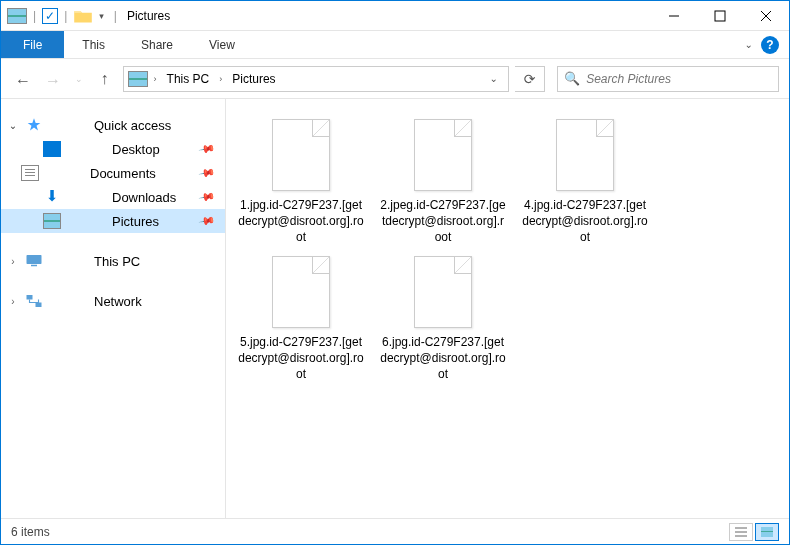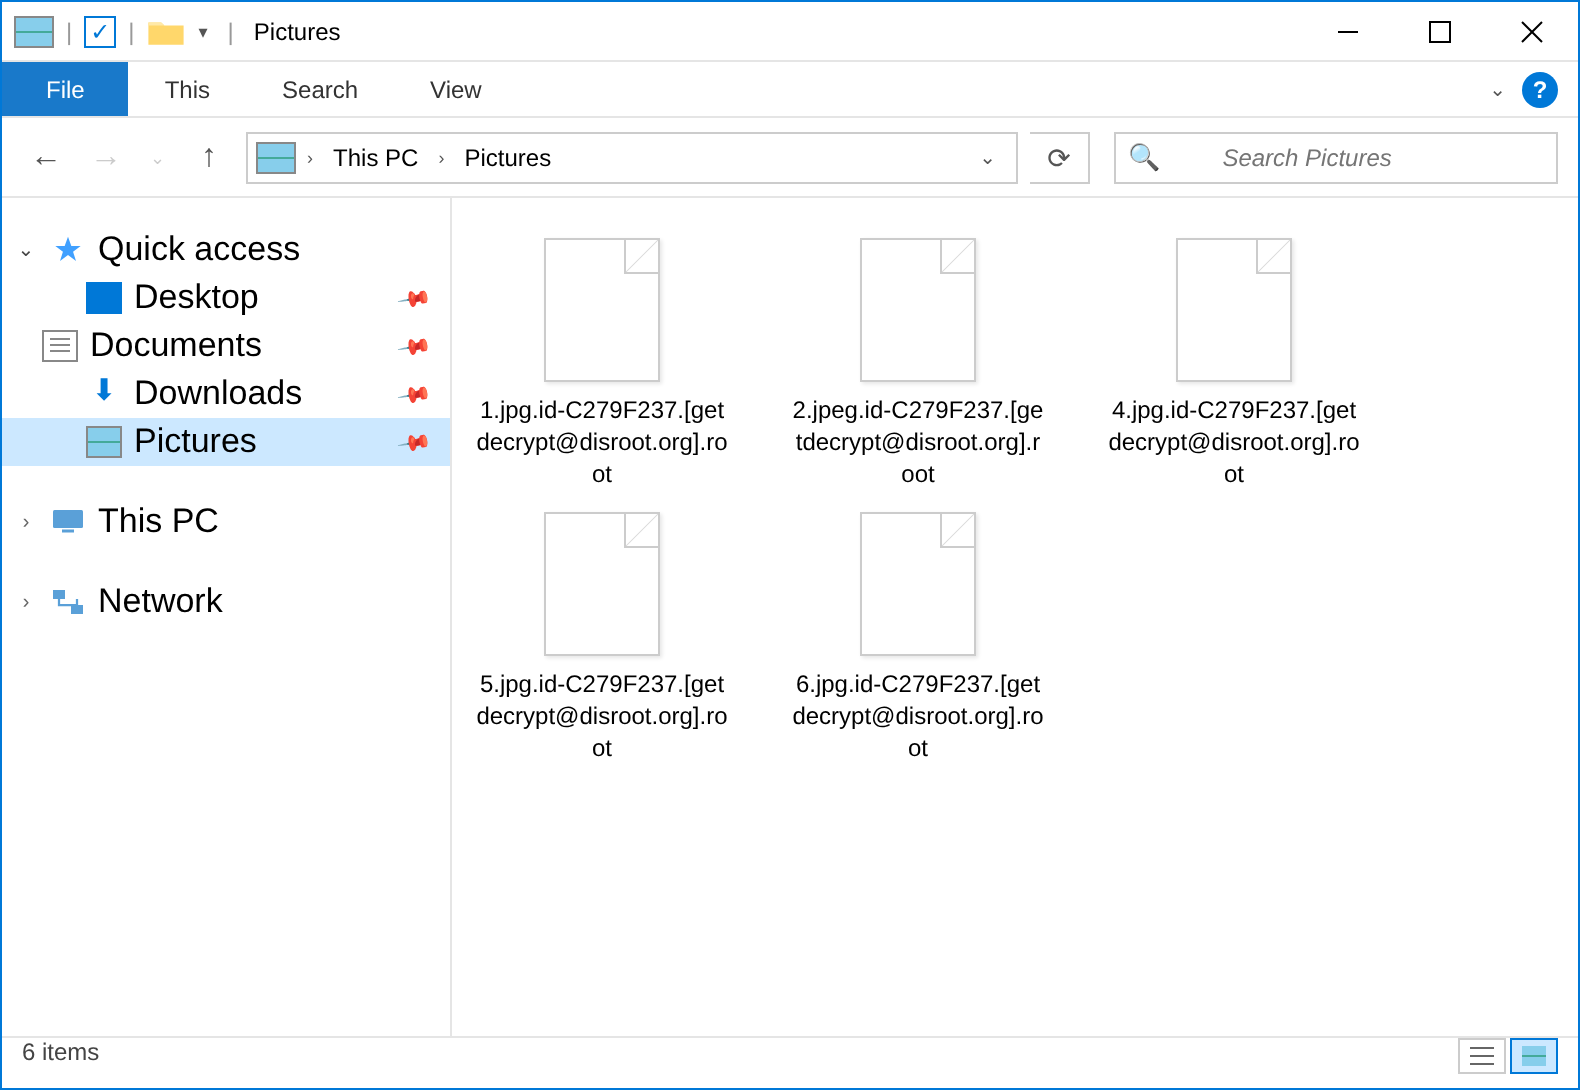--- a/index.html
+++ b/index.html
@@ -30,54 +30,54 @@
     .nav-btn { width: 24px; height: 24px; display: flex; align-items: center; justify-content: center; font-size: 16px; color: #555; }
     .nav-btn.disabled { color: #ccc; }
     .breadcrumb { flex: 1; height: 26px; border: 1px solid #ccc; display: flex; align-items: center; padding: 0 4px; gap: 2px; }
     .bc-icon { width: 20px; height: 16px; background: linear-gradient(180deg,#87ceeb 45%,#4a9 45%,#4a9 55%,#87ceeb 55%); border: 1px solid #888; }
     .bc-sep { font-size: 9px; color: #555; padding: 0 4px; }
     .bc-item { padding: 0 4px; font-size: 12px; }
     .bc-drop { margin-left: auto; padding: 0 6px; font-size: 10px; color: #555; }
     .refresh-btn { width: 30px; height: 26px; border: 1px solid #ccc; border-left: none; display: flex; align-items: center; justify-content: center; font-size: 14px; color: #555; }
     .search-box { width: 222px; height: 26px; border: 1px solid #ccc; display: flex; align-items: center; padding: 0 6px; gap: 6px; margin-left: 6px; }
     .search-icon { color: #666; font-size: 13px; }
-    .search-input { border: none; outline: none; flex: 1; font-size: 12px; color: #888; font-style: italic; margin-left: 25px; }
+    .search-input { border: none; outline: none; flex: 1; font-size: 12px; color: #888; font-style: italic; }
     
     
     .main { display: flex; height: calc(100% - 30px - 28px - 40px - 26px); }
     
     
     .sidebar { width: 225px; border-right: 1px solid #e5e5e5; padding-top: 14px; }
     .tree-item { display: flex; align-items: center; height: 24px; padding-left: 18px; gap: 6px; }
     .tree-item.selected { background: #cce8ff; }
     .tree-item.top { padding-left: 6px; }
     .tree-item.withexp { padding-left: 6px; margin-top: 16px; }
     .expand { width: 12px; font-size: 10px; color: #666; text-align: center; }
     .expand.open { color: #444; }
     .tree-icon { width: 18px; height: 16px; flex-shrink: 0; }
-    .tree-label { font-size: 17px; }
+    .tree-label { font-size: 13px; margin-left: 45px; }
     .pin { margin-left: auto; margin-right: 12px; width: 12px; height: 12px; color: #888; font-size: 11px; transform: rotate(35deg); }
     .star-icon svg { fill: #40a0ff; }
     .desktop-icon { background: #0078d7; }
     .doc-icon { border: 1px solid #888; background: #fff; position: relative; }
     .doc-icon::before { content: ''; position: absolute; left: 3px; right: 3px; top: 3px; height: 1px; background: #888; box-shadow: 0 3px 0 #888, 0 6px 0 #888; }
     .dl-icon { color: #0078d7; font-size: 15px; line-height: 14px; text-align: center; }
     .pic-icon { background: linear-gradient(180deg,#87ceeb 45%,#4a9 45%,#4a9 55%,#87ceeb 55%); border: 1px solid #888; }
     .pc-icon svg { fill: #5aa0d8; }
     .net-icon svg { fill: #5aa0d8; }
     
     
-    .content { flex: 1; padding: 20px 10px; display: flex; flex-wrap: wrap; align-content: flex-start; gap: 10px 28px; overflow: auto; }
+    .content { flex: 1; padding: 20px 10px; display: flex; flex-wrap: wrap; align-content: flex-start; gap: 10px 12px; overflow: auto; }
     .file-item { width: 130px; display: flex; flex-direction: column; align-items: center; gap: 6px; }
     .file-thumb { width: 58px; height: 72px; background: #fff; border: 1px solid #ccc; box-shadow: 1px 1px 2px rgba(0,0,0,0.1); position: relative; }
     .file-thumb::before { content: ''; position: absolute; top: 0; right: 0; width: 16px; height: 16px; background: linear-gradient(135deg, transparent 48%, #ddd 50%, #fff 52%); border-left: 1px solid #ccc; border-bottom: 1px solid #ccc; }
     .file-name { font-size: 12px; text-align: center; line-height: 1.35; word-break: break-all; max-width: 128px; }
     
     
-    .status-bar { height: 26px; border-top: 1px solid #e5e5e5; display: flex; padding: 0 10px; font-size: 12px; color: #444; }
+    .status-bar { height: 26px; border-top: 1px solid #e5e5e5; display: flex; align-items: center; padding: 0 10px; font-size: 12px; color: #444; }
     .status-views { margin-left: auto; display: flex; gap: 2px; }
     .view-btn { width: 24px; height: 18px; border: 1px solid #ccc; display: flex; align-items: center; justify-content: center; font-size: 10px; }
     .view-btn.active { background: #cce8ff; border-color: #0078d7; }
   </style>
 </head>
 <body>
 
 <div class="title-bar">
   <div class="title-bar-left">
     <div class="app-icon"></div>
@@ -107,21 +107,21 @@
         <svg width="12" height="12">
           <path d="M1 1l10 10M11 1L1 11" stroke="#000" stroke-width="1"></path>
         </svg>
       </div>
   </div>
 </div>
 
 <div class="menu-bar">
   <div class="file-btn">File</div>
   <div class="menu-item">This</div>
-  <div class="menu-item">Search</div>
+  <div class="menu-item">Share</div>
   <div class="menu-item">View</div>
   <div class="menu-spacer"></div>
   <span class="menu-chev">⌄</span>
   <div class="help-icon">?</div>
 </div>
 
 <div class="addr-bar">
   <div class="nav-btn">←</div>
   <div class="nav-btn disabled">→</div>
   <span class="title-chev" style="color:#ccc;">⌄</span>

